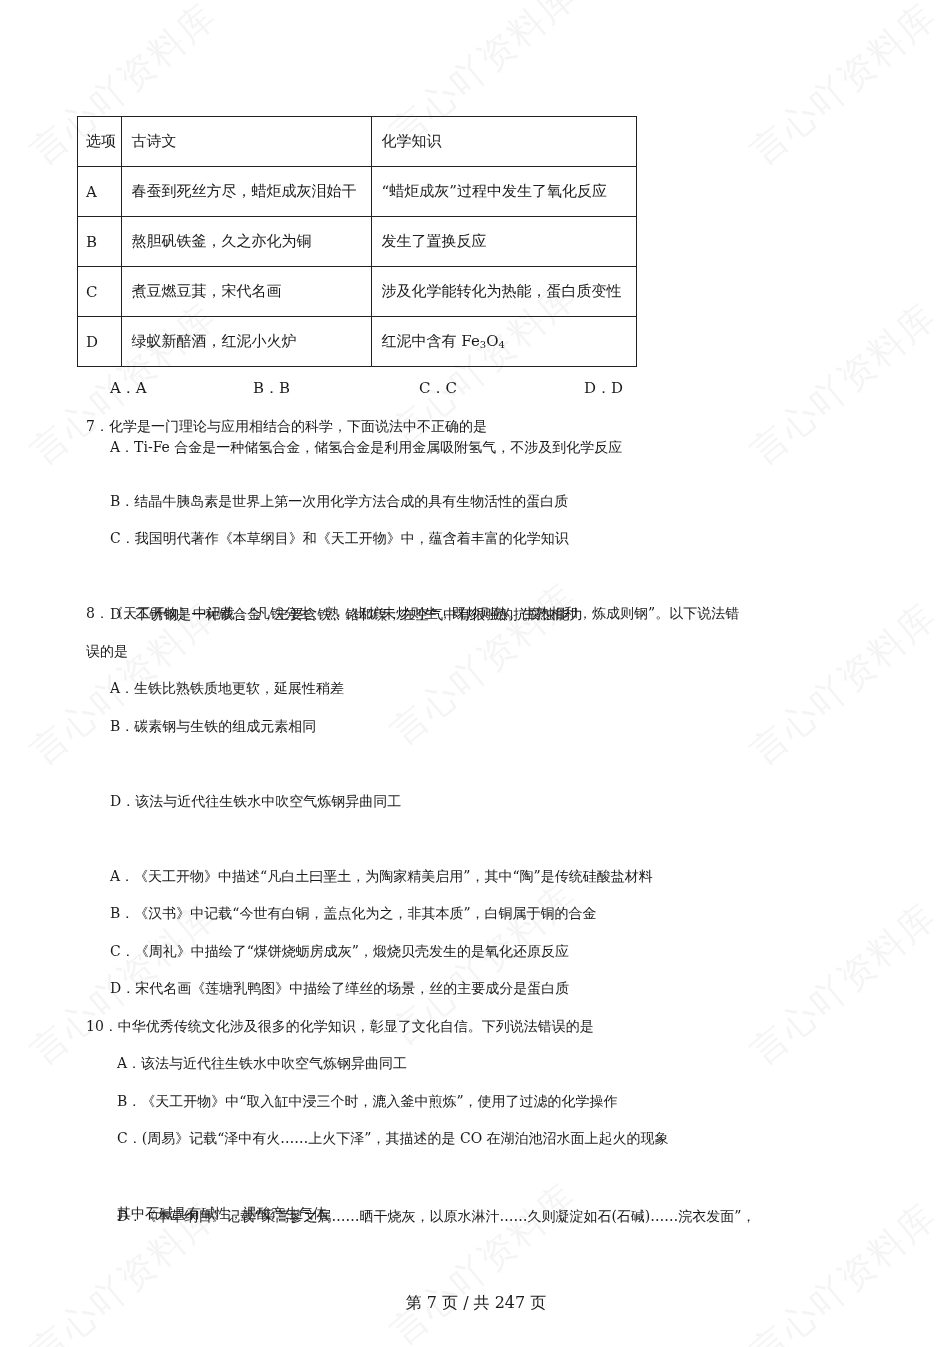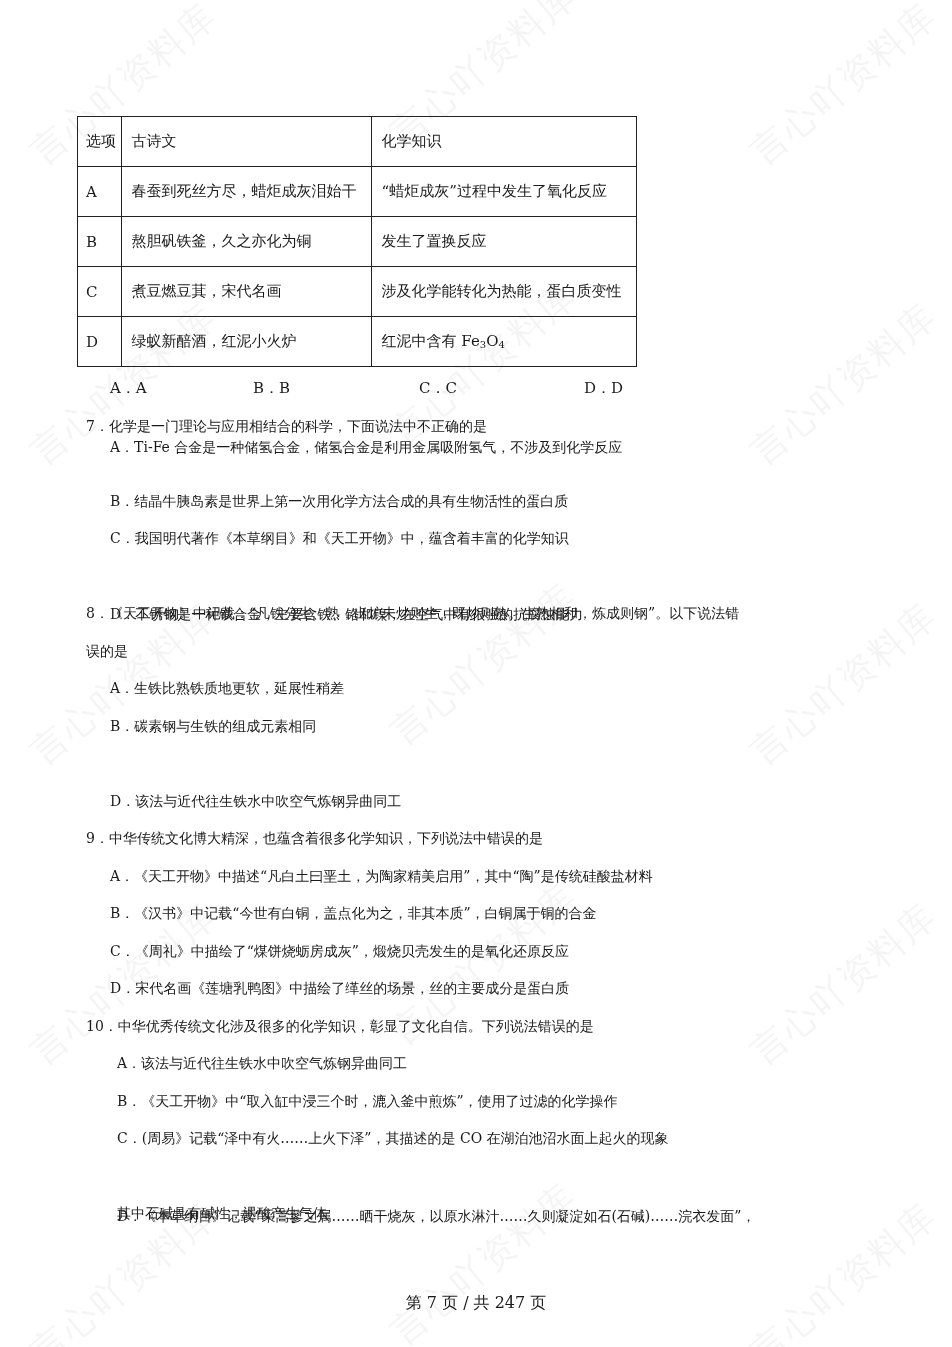--- a/index.html
+++ b/index.html
@@ -95,21 +95,20 @@
   <div class="line" style="left:110px;top:491px;">B．结晶牛胰岛素是世界上第一次用化学方法合成的具有生物活性的蛋白质</div>
   <div class="line" style="left:110px;top:528px;">C．我国明代著作《本草纲目》和《天工开物》中，蕴含着丰富的化学知识</div>
   <div class="line" style="left:110px;top:577px;margin-top:27px;">D．不锈钢是一种铁合金，主要含铁、铬和镍，在空气中有很强的抗腐蚀能力</div>
 
   <div class="line" style="left:86px;top:603px;">8．《天工开物》中记载：“凡铁分生、熟，出炉未炒则生，既炒则熟。生熟相和，炼成则钢”。以下说法错</div>
   <div class="line" style="left:86px;top:641px;">误的是</div>
   <div class="line" style="left:110px;top:678px;">A．生铁比熟铁质地更软，延展性稍差</div>
   <div class="line" style="left:110px;top:716px;">B．碳素钢与生铁的组成元素相同</div>
   <div class="line" style="left:110px;top:791px;">D．该法与近代往生铁水中吹空气炼钢异曲同工</div>
 
-  <div class="line" style="left:86px;top:828px;">9．中华传统文化博大精深，也蕴含着很多化学知识，下列说法中错误的是</div>
   <div class="line" style="left:110px;top:866px;">A．《天工开物》中描述“凡白土曰垩土，为陶家精美启用”，其中“陶”是传统硅酸盐材料</div>
   <div class="line" style="left:110px;top:903px;">B．《汉书》中记载“今世有白铜，盖点化为之，非其本质”，白铜属于铜的合金</div>
   <div class="line" style="left:110px;top:941px;">C．《周礼》中描绘了“煤饼烧蛎房成灰”，煅烧贝壳发生的是氧化还原反应</div>
   <div class="line" style="left:110px;top:978px;">D．宋代名画《莲塘乳鸭图》中描绘了缂丝的场景，丝的主要成分是蛋白质</div>
 
   <div class="line" style="left:86px;top:1016px;">10．中华优秀传统文化涉及很多的化学知识，彰显了文化自信。下列说法错误的是</div>
   <div class="line" style="left:117px;top:1053px;">A．该法与近代往生铁水中吹空气炼钢异曲同工</div>
   <div class="line" style="left:117px;top:1091px;">B．《天工开物》中“取入缸中浸三个时，漉入釜中煎炼”，使用了过滤的化学操作</div>
   <div class="line" style="left:117px;top:1128px;">C．(周易》记载“泽中有火……上火下泽”，其描述的是 CO 在湖泊池沼水面上起火的现象</div>
   <div class="line" style="left:117px;top:1166px;margin-top:40px;">D．《本草纲目》记载“采蒿蓼之属……晒干烧灰，以原水淋汁……久则凝淀如石(石碱)……浣衣发面”，</div>

